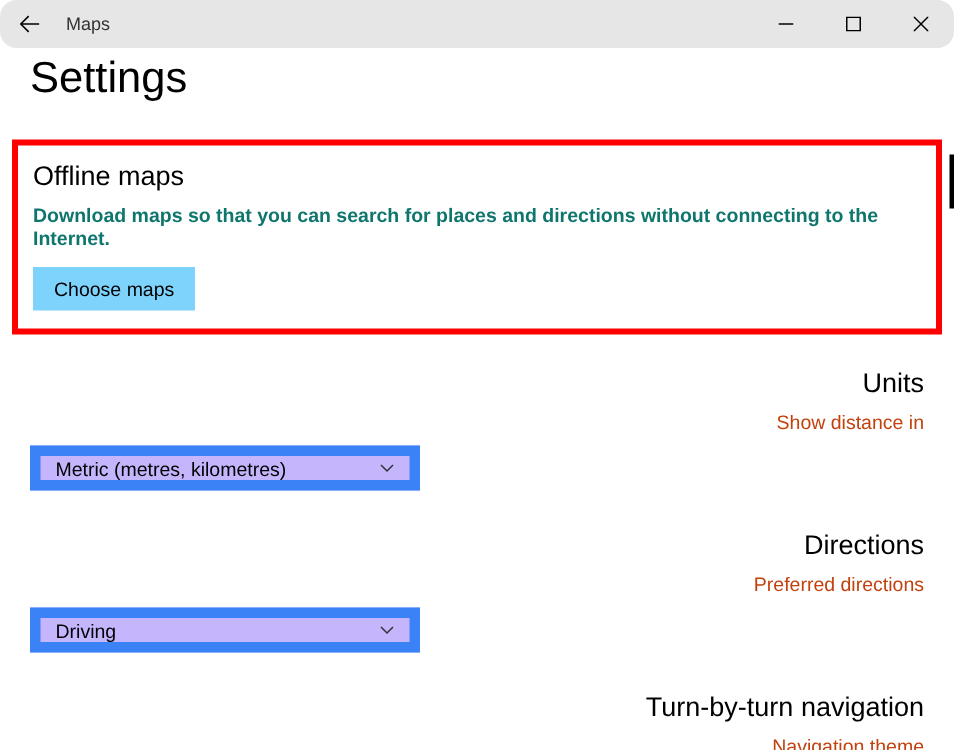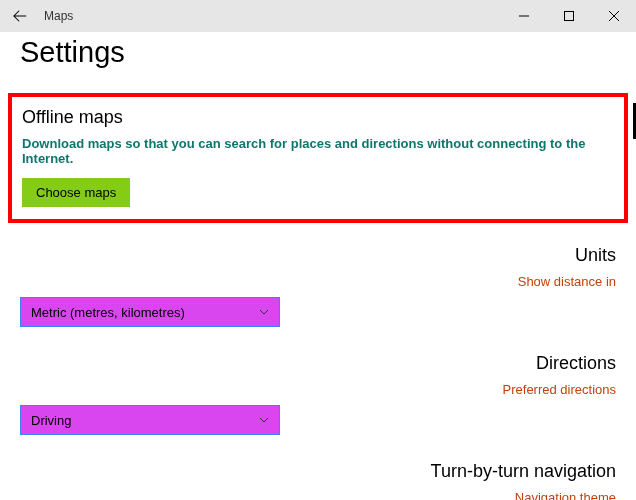--- a/index.html
+++ b/index.html
@@ -13,20 +13,21 @@
     height: 500px;
     overflow: hidden;
     position: relative;
   }
   .titlebar {
     height: 32px;
     background: #e6e6e6;
     display: flex;
     align-items: center;
     position: relative;
+    border-radius: 11px;
   }
   .back-btn {
     width: 40px;
     height: 32px;
     display: flex;
     align-items: center;
     justify-content: center;
     cursor: pointer;
   }
   .back-btn svg { width: 14px; height: 14px; }
@@ -80,37 +81,37 @@
     margin: 0 0 12px 0;
     font-weight: bold;
   }
   .label {
     font-size: 13px;
     color: #c2410c;
     margin: 0 0 8px 0;
   }
   .btn {
     display: inline-block;
-    background: #84cc16;
+    background: #7dd3fc;
     border: none;
     padding: 7px 14px;
     font-size: 13px;
     cursor: pointer;
     font-family: inherit;
   }
   .select {
-    border: 1px solid #3b82f6;
+    border: 7px solid #3b82f6;
     width: 260px;
     height: 30px;
     display: flex;
     align-items: center;
     justify-content: space-between;
     padding: 0 10px;
     cursor: pointer;
-    background: #d946ef;
+    background: #c4b5fd;
   }
   .select .chev { width: 10px; height: 10px; }
   .edge-marker {
     position: absolute;
     right: 0;
     top: 103px;
     width: 3px;
     height: 36px;
     background: #000;
   }

